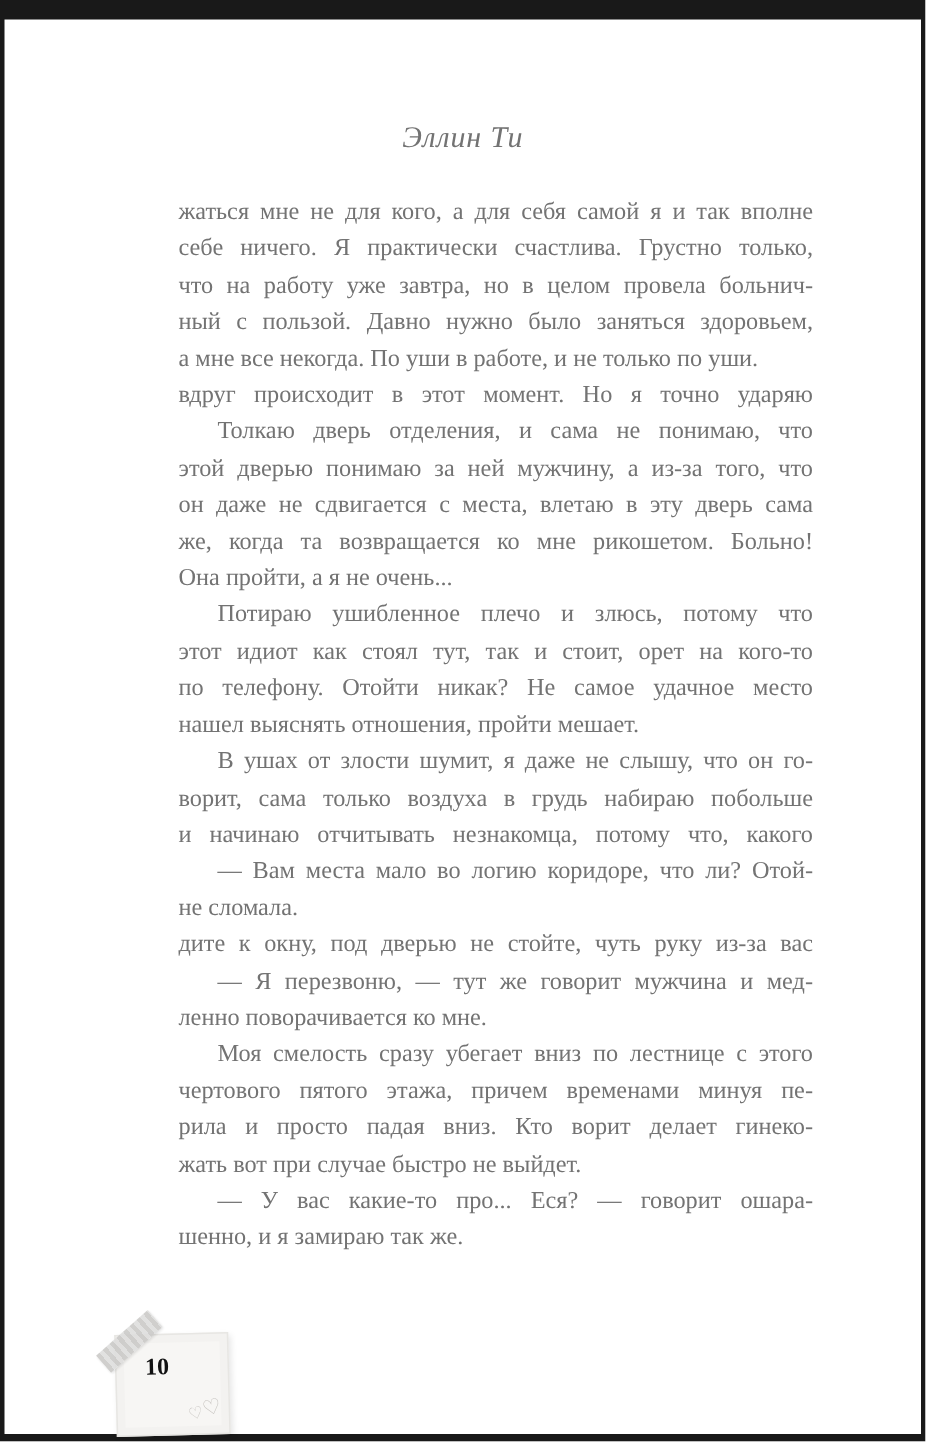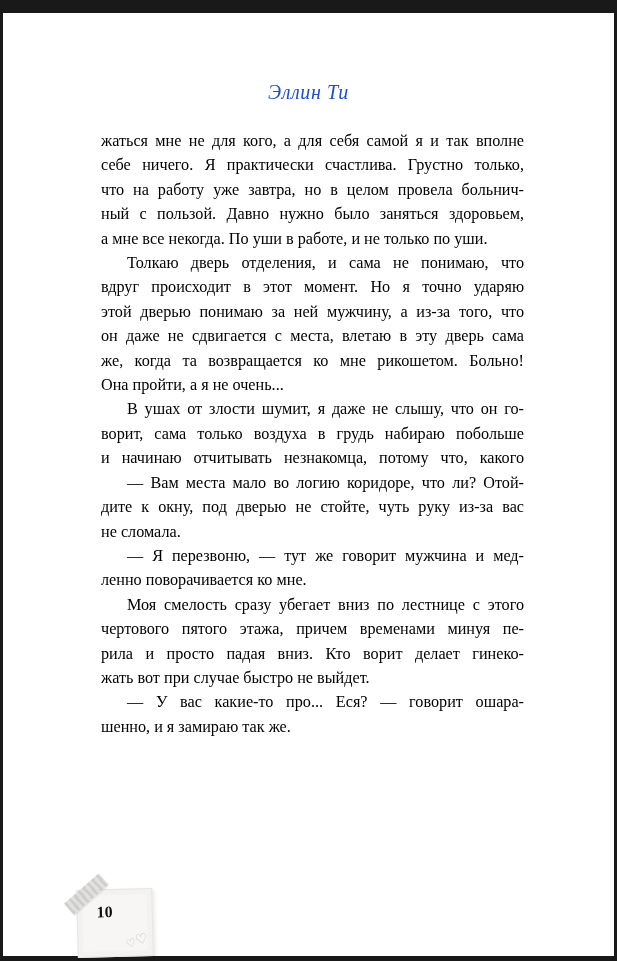--- a/index.html
+++ b/index.html
@@ -19,28 +19,28 @@
     border-left: 3px solid #191919;
     border-right: 3px solid #191919;
   }
   .running-header {
     position: absolute;
     top: 68px; left: 0; width: 100%;
     text-align: center;
     font-style: italic;
     font-size: 20px;
     letter-spacing: 0.6px;
-    color: #1d4ed8;
+    color: #737373;
   }
   .text-block {
     position: absolute;
-    left: 98px; top: 116px; width: 423px;
+    left: 116px; top: 116px; width: 423px;
     font-size: 16.2px;
     line-height: 24.4px;
-    color: #000000;
+    color: #737373;
   }
   .para { margin: 0; padding: 0; }
   .ln {
     display: block;
     text-align: justify;
     text-align-last: justify;
     white-space: normal;
   }
   .ln.last { text-align-last: left; }
   .ln.ind { text-indent: 26px; }
@@ -94,39 +94,45 @@
 
     <p class="para">
       <span class="ln">жаться мне не для кого, а для себя самой я и так вполне</span>
       <span class="ln">себе ничего. Я практически счастлива. Грустно только,</span>
       <span class="ln">что на работу уже завтра, но в целом провела больнич-</span>
       <span class="ln">ный с пользой. Давно нужно было заняться здоровьем,</span>
       <span class="ln last">а мне все некогда. По уши в работе, и не только по уши.</span>
     </p>
 
     <p class="para">
+      <span class="ln">вдруг происходит в этот момент. Но я точно ударяю</span>
       <span class="ln ind">Толкаю дверь отделения, и сама не понимаю, что</span>
-      <span class="ln">вдруг происходит в этот момент. Но я точно ударяю</span>
       <span class="ln">этой дверью понимаю за ней мужчину, а из-за того, что</span>
       <span class="ln">он даже не сдвигается с места, влетаю в эту дверь сама</span>
       <span class="ln">же, когда та возвращается ко мне рикошетом. Больно!</span>
       <span class="ln last">Она пройти, а я не очень...</span>
     </p>
 
+    <p class="para">
+      <span class="ln ind">Потираю ушибленное плечо и злюсь, потому что</span>
+      <span class="ln">этот идиот как стоял тут, так и стоит, орет на кого-то</span>
+      <span class="ln">по телефону. Отойти никак? Не самое удачное место</span>
+      <span class="ln last">нашел выяснять отношения, пройти мешает.</span>
+    </p>
 
     <p class="para">
       <span class="ln ind">В ушах от злости шумит, я даже не слышу, что он го-</span>
       <span class="ln">ворит, сама только воздуха в грудь набираю побольше</span>
       <span class="ln">и начинаю отчитывать незнакомца, потому что, какого</span>
     </p>
 
     <p class="para">
       <span class="ln ind">— Вам места мало во логию коридоре, что ли? Отой-</span>
+      <span class="ln last">не сломала.</span>
       <span class="ln">дите к окну, под дверью не стойте, чуть руку из-за вас</span>
-      <span class="ln last">не сломала.</span>
     </p>
 
     <p class="para">
       <span class="ln ind">— Я перезвоню, — тут же говорит мужчина и мед-</span>
       <span class="ln last">ленно поворачивается ко мне.</span>
     </p>
 
     <p class="para">
       <span class="ln ind">Моя смелость сразу убегает вниз по лестнице с этого</span>
       <span class="ln">чертового пятого этажа, причем временами минуя пе-</span>

